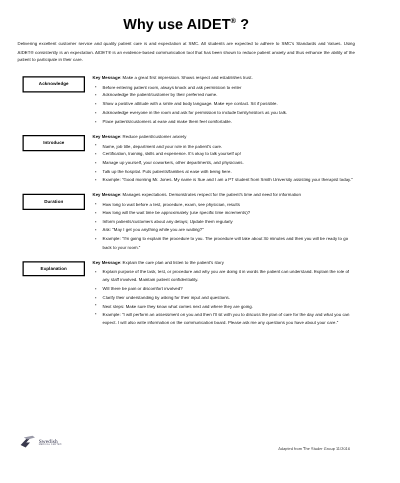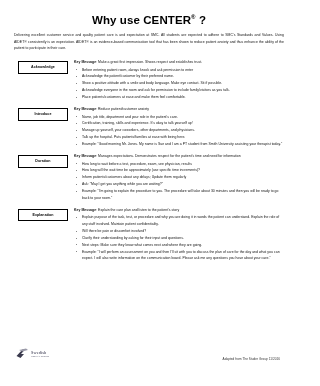--- a/index.html
+++ b/index.html
@@ -131,21 +131,21 @@
     font-size:3.1px;
     color:#333;
     letter-spacing:.04px;
   }
 </style>
 </head>
 <body>
 
 <div class="page">
 
-  <h1 class="title"><span>Why use CENTER</span><sup>®</sup><span> ?</span></h1>
+  <h1 class="title"><span>Why use AIDET</span><sup>®</sup><span> ?</span></h1>
 
   <p class="intro">Delivering excellent customer service and quality patient care is and expectation at SMC. All students are expected to adhere to SMC's Standards and Values. Using AIDET® consistently is an expectation. AIDET® is an evidence-based communication tool that has been shown to reduce patient anxiety and thus enhance the ability of the patient to participate in their care.</p>
 
   <div class="section">
     <div class="label-cell">
       <div class="label-box">Acknowledge</div>
     </div>
     <div class="body-cell">
       <p class="keymsg"><span class="kl">Key Message</span><span>: Make a great first impression. Shows respect and establishes trust.</span></p>
       <ul class="bullets">

